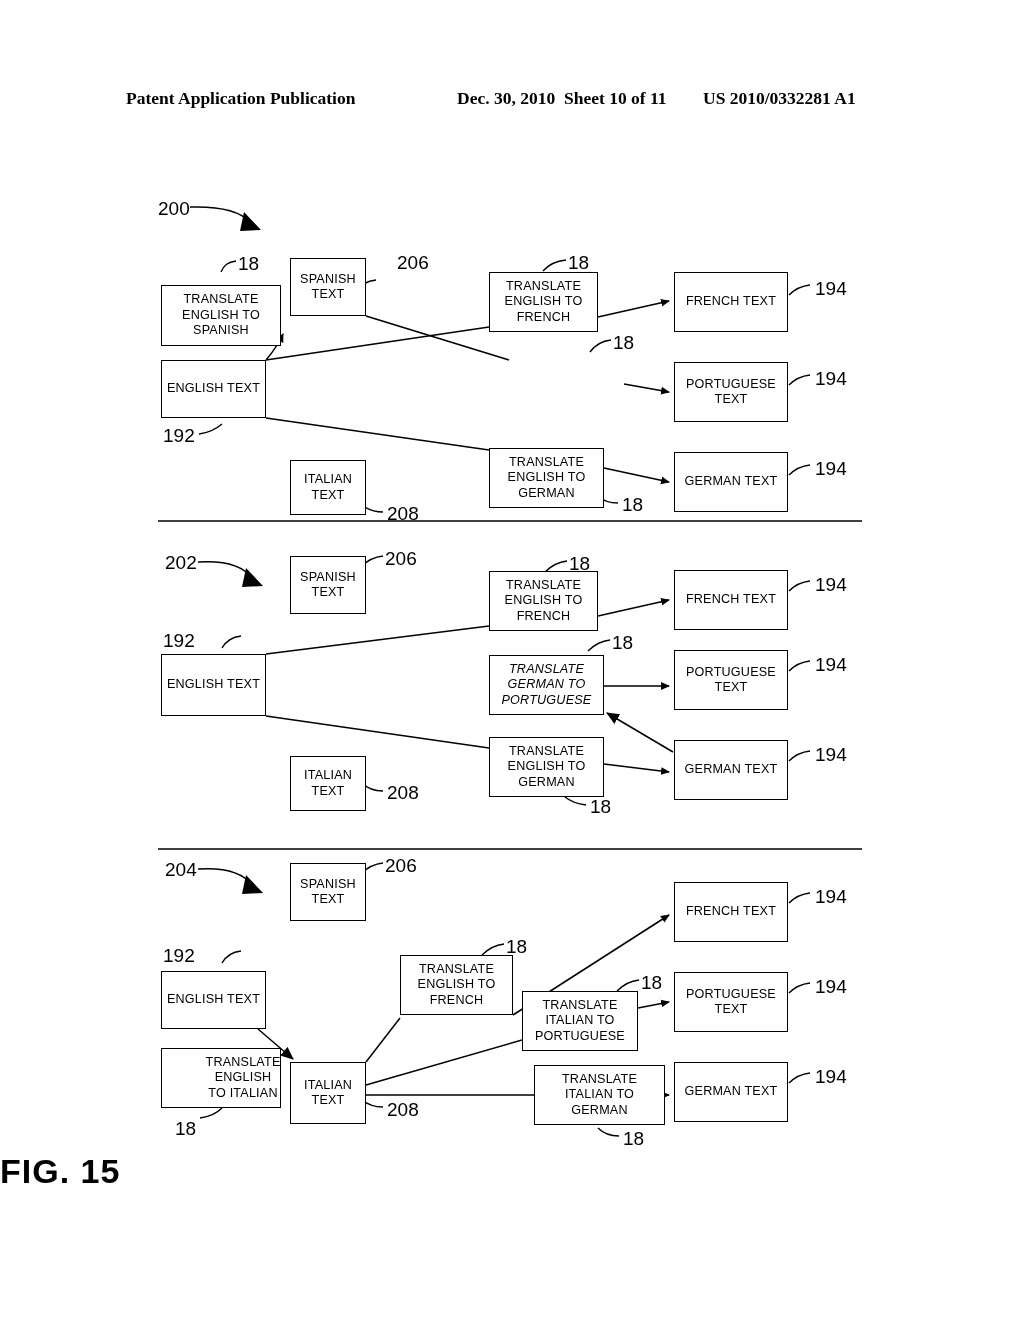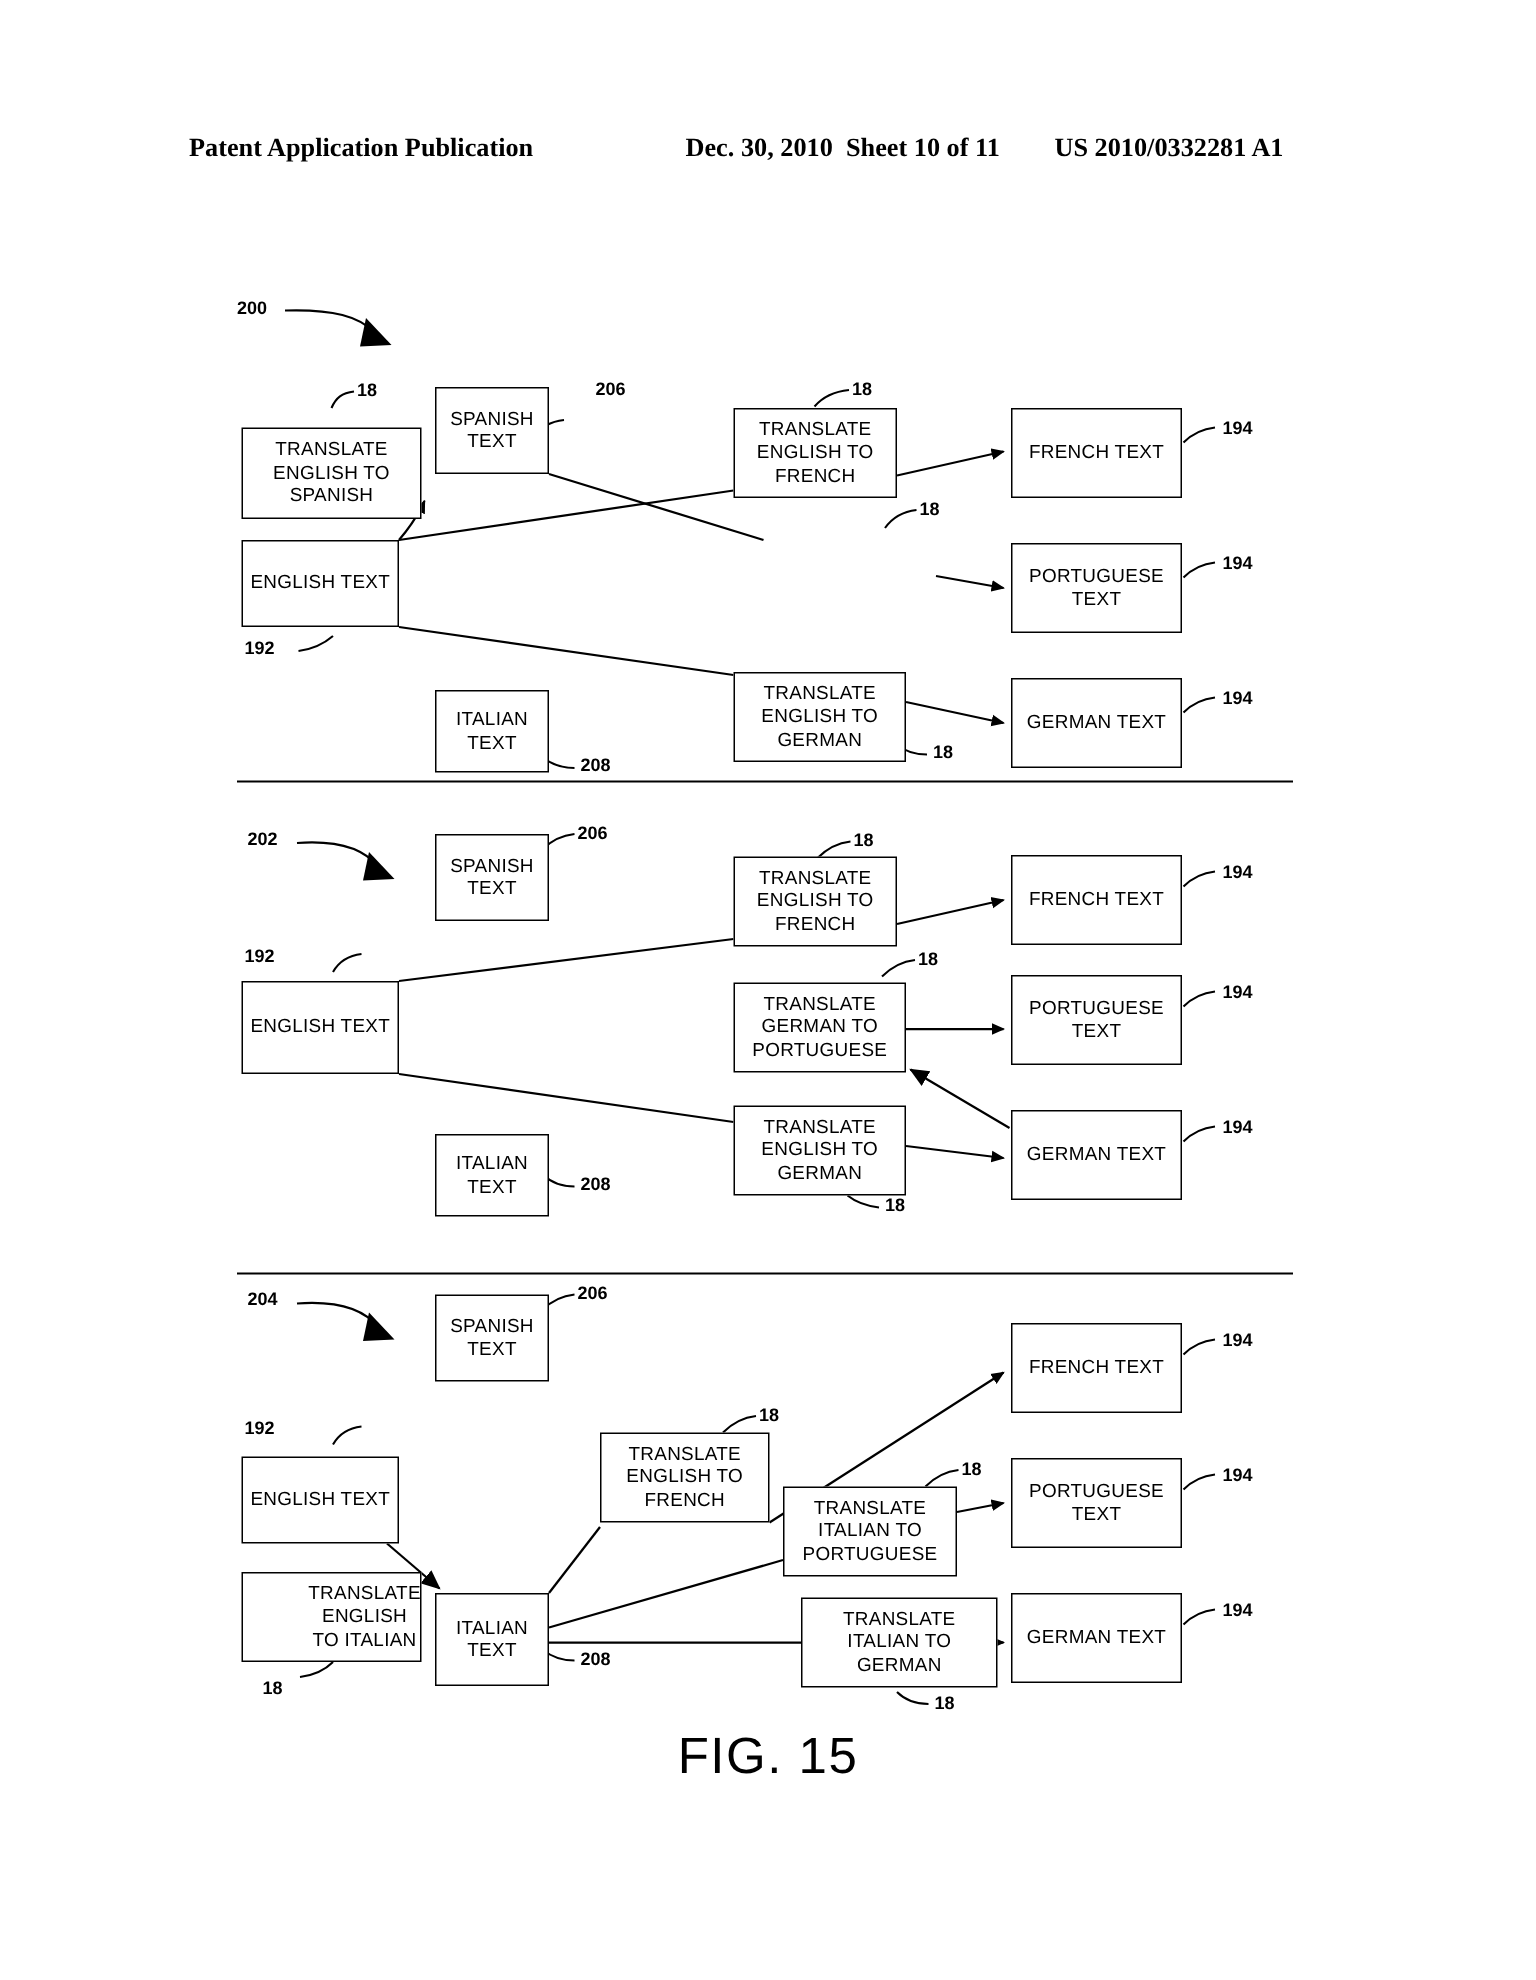--- a/index.html
+++ b/index.html
@@ -22,26 +22,26 @@
   svg.wires{position:absolute;left:0;top:0;width:1024px;height:1320px;
             pointer-events:none;overflow:visible;}
 
   
   .bx{position:absolute;border:1.6px solid #000;background:#fff;
       display:flex;align-items:center;justify-content:center;text-align:center;
       font-size:12.6px;line-height:1.22;letter-spacing:.2px;box-sizing:border-box;}
   .bx span{display:block;padding:0 2px;}
 
   
-  .ref{position:absolute;font-weight:bold;font-size:12px;
+  .ref{position:absolute;font-weight:normal;font-size:19px;
        font-family:"Liberation Sans",sans-serif;white-space:nowrap;}
 
   
-  .figcap{position:absolute;left:0;width:1024px;text-align:center;top:1152px;
-          font-weight:normal;font-size:34px;letter-spacing:1px;
+  .figcap{position:absolute;left:0;width:1024px;text-align:left;top:1152px;
+          font-weight:bold;font-size:34px;letter-spacing:1px;
           font-family:"Liberation Sans",sans-serif;}
 </style>
 </head>
 <body>
 
 <div id="page">
 
   <div class="pub-header">
     <span class="seg h-title">Patent Application Publication</span>
     <span class="seg h-date">Dec. 30, 2010</span>
@@ -203,21 +203,21 @@
     </div>
 
   <div class="bx" style="left:290px;top:756px;width:76px;height:55px;">
     <span>ITALIAN TEXT</span>
     </div>
 
   <div class="bx" style="left:489px;top:571px;width:109px;height:60px;">
     <span>TRANSLATE ENGLISH TO FRENCH</span>
     </div>
 
-  <div class="bx" style="left:489px;top:655px;width:115px;height:60px;">
+  <div class="bx" style="left:489px;top:655px;width:115px;height:60px;font-style:italic;">
     <span>TRANSLATE GERMAN TO PORTUGUESE</span>
     </div>
 
   <div class="bx" style="left:489px;top:737px;width:115px;height:60px;">
     <span>TRANSLATE ENGLISH TO GERMAN</span>
     </div>
 
   <div class="bx" style="left:674px;top:570px;width:114px;height:60px;">
     <span>FRENCH TEXT</span>
     </div>

